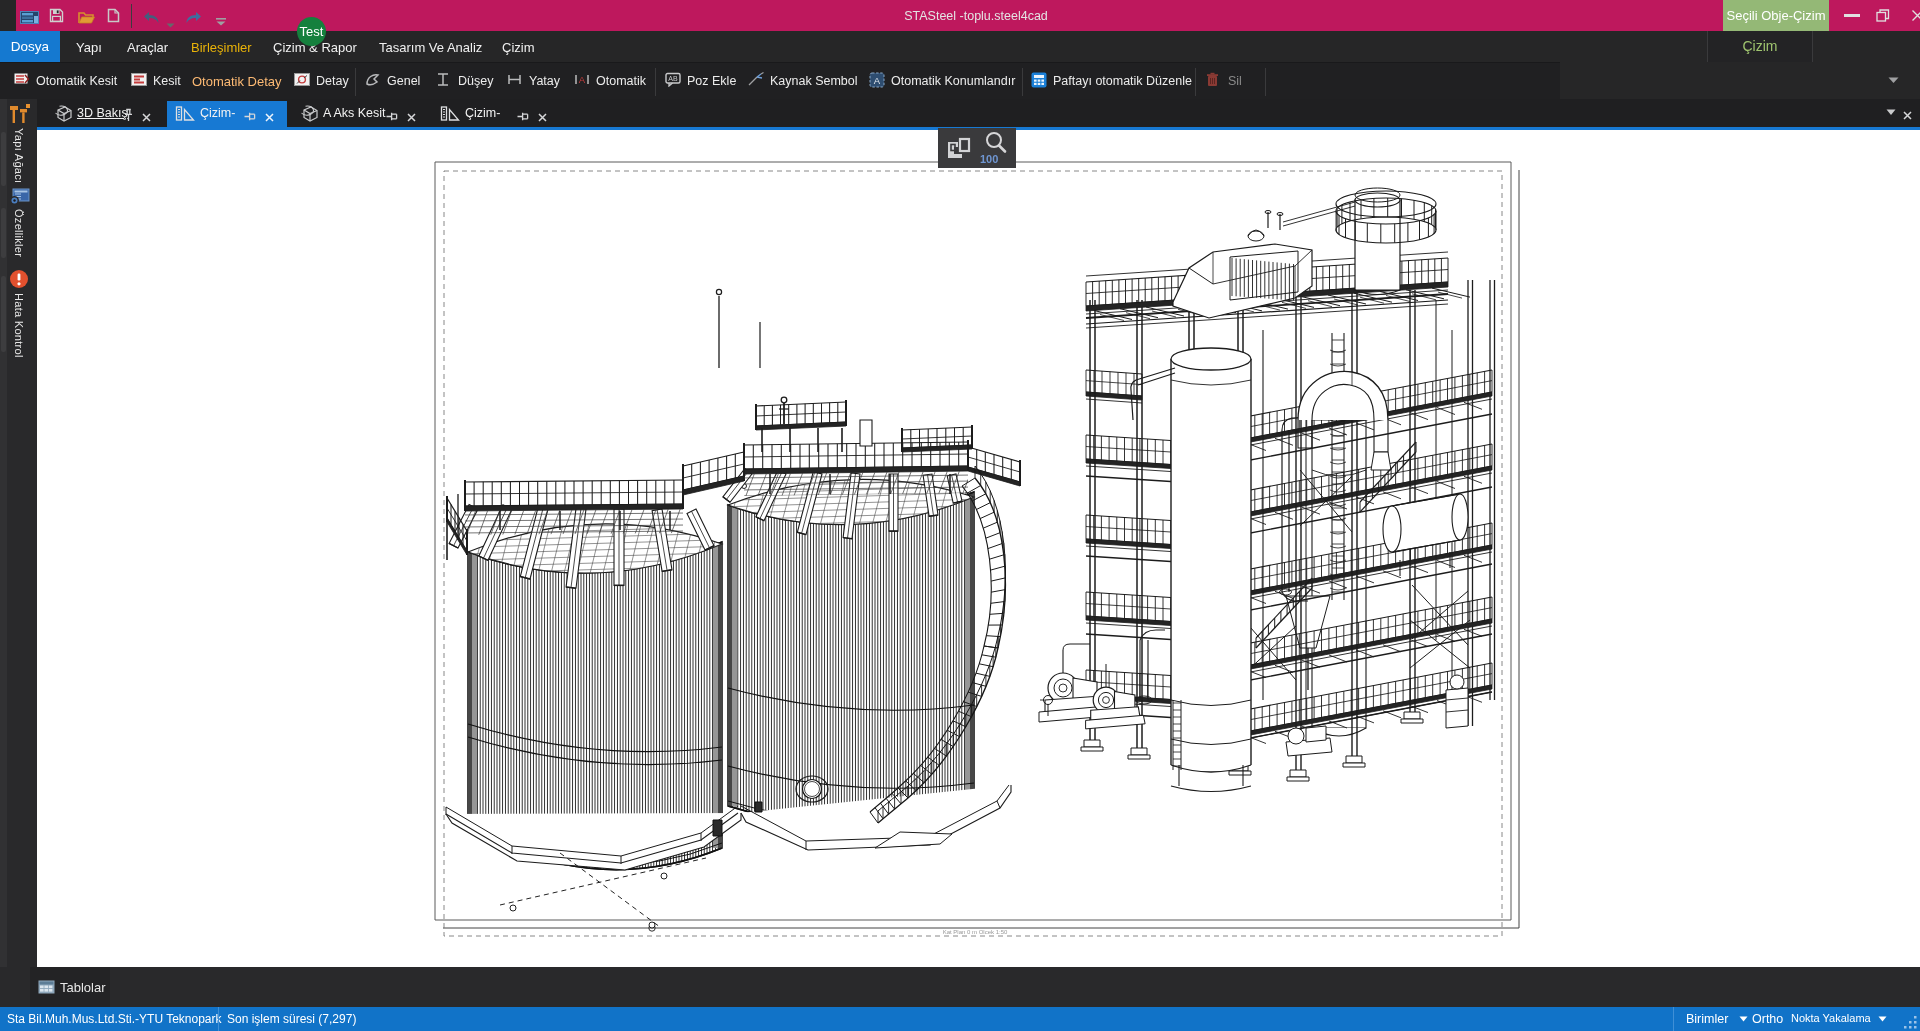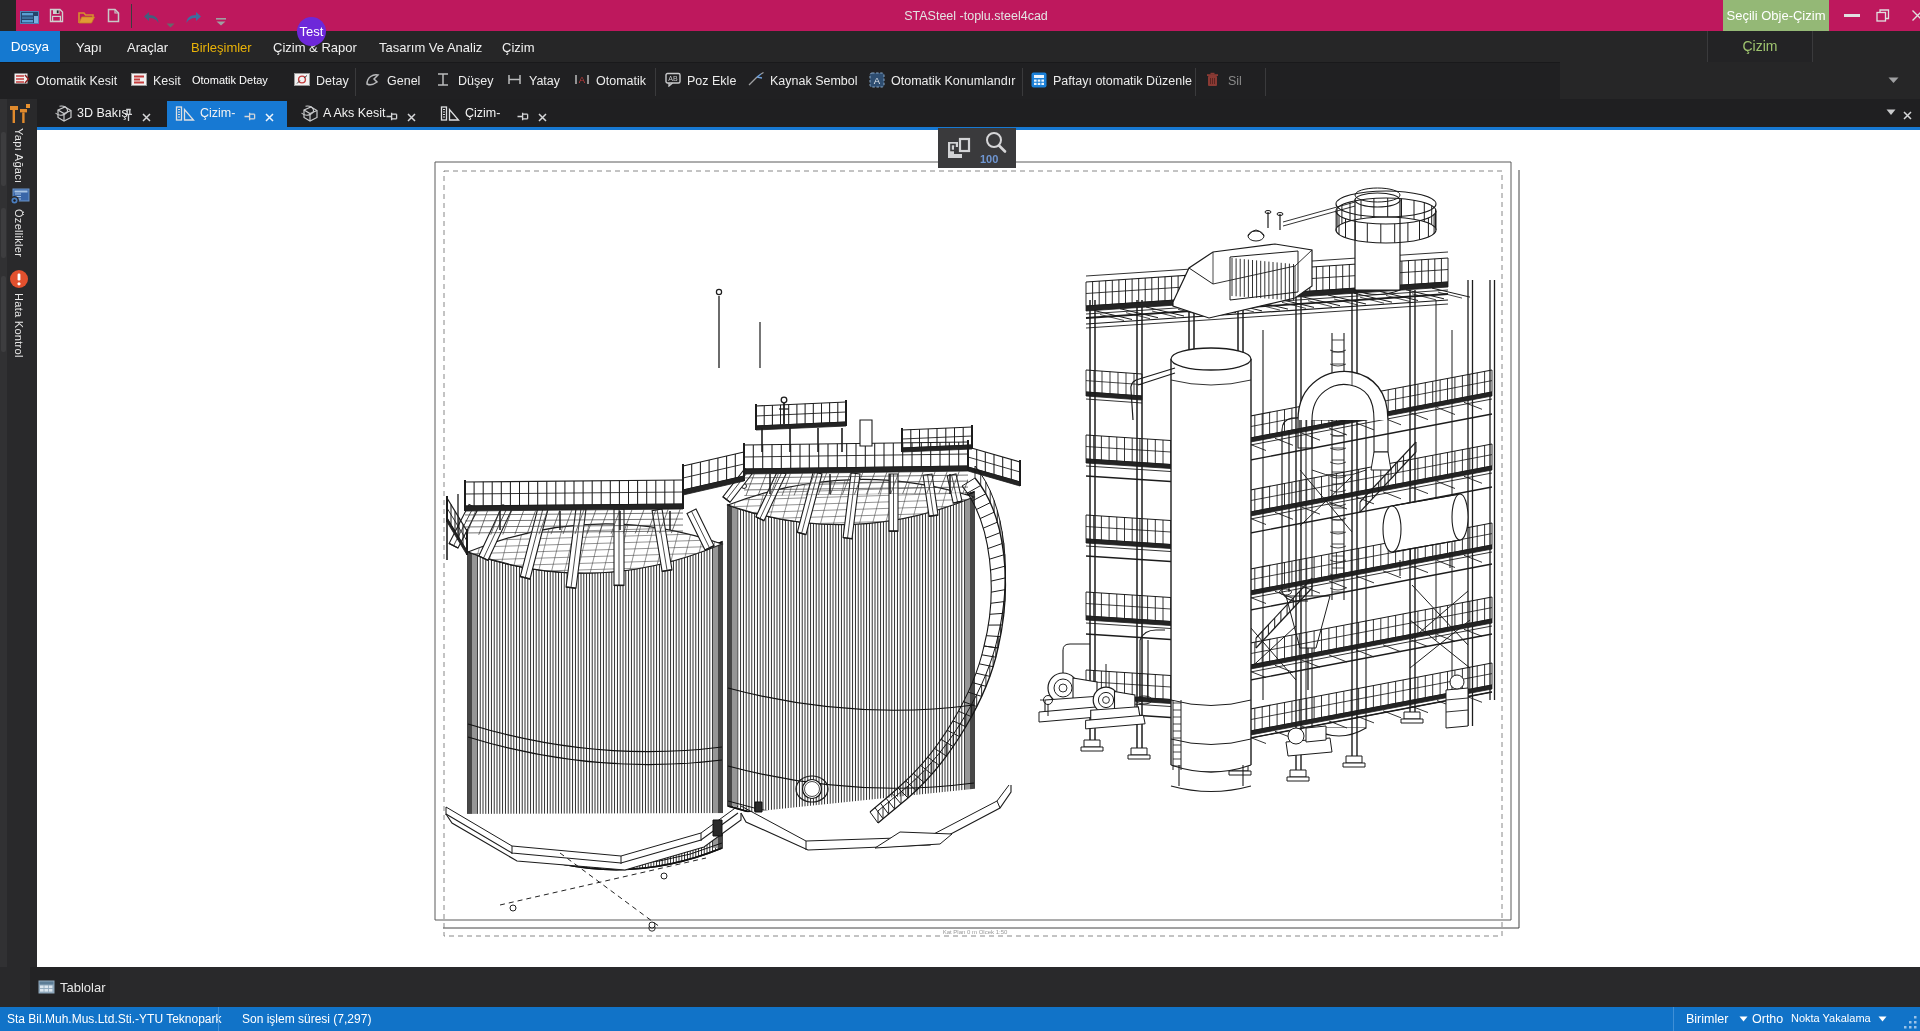--- a/index.html
+++ b/index.html
@@ -57,35 +57,35 @@
 <div class="abs" style="left:0;top:31px;width:1920px;height:31px;background:#262627;">
   <div class="abs" style="left:0;top:0;width:60px;height:31px;background:#1579d0;text-align:center;line-height:31px;font-size:13.5px;color:#fff;">Dosya</div>
   <span style="position:absolute;left:76px;top:9px;font-size:13px;color:#f0f0f0;">Yapı</span>
     <span style="position:absolute;left:127px;top:9px;font-size:13px;color:#f0f0f0;">Araçlar</span>
     <span style="position:absolute;left:191px;top:9px;font-size:13px;color:#eab308;">Birleşimler</span>
     <span style="position:absolute;left:273px;top:9px;font-size:13px;color:#f0f0f0;">Çizim &amp; Rapor</span>
     <span style="position:absolute;left:379px;top:9px;font-size:13px;color:#f0f0f0;">Tasarım Ve Analiz</span>
     <span style="position:absolute;left:502px;top:9px;font-size:13px;color:#f0f0f0;">Çizim</span>
   <div class="abs" style="left:1707px;top:0;width:106px;height:31px;background:#232325;border-left:1px solid #3a3a3c;border-right:1px solid #3a3a3c;text-align:center;line-height:31px;font-size:14px;color:#9fc46f;">Çizim</div>
 </div>
-<div class="abs" style="left:297px;top:17px;width:29px;height:29px;border-radius:50%;background:#6d28d9;text-align:center;line-height:29px;font-size:13px;color:#fff;z-index:5;">Test</div>
+<div class="abs" style="left:297px;top:17px;width:29px;height:29px;border-radius:50%;background:#15803d;text-align:center;line-height:29px;font-size:13px;color:#fff;z-index:5;">Test</div>
 
 <div class="abs" style="left:0;top:62px;width:1560px;height:37px;background:#202022;border-top:1px solid #19191b;">
   <span style="position:absolute;left:14px;top:9px;"><svg width="16" height="14" viewBox="0 0 16 14" style="">
         <rect x="0.5" y="1.5" width="13" height="10" fill="#f0f0f0"></rect>
         <path d="M2 4 h8 M2 7 h8 M2 10 h8" stroke="#c43c3c" stroke-width="1.6"></path>
         <path d="M11 3 L14.5 7 L11 11" fill="none" stroke="#8c1d1d" stroke-width="1.4"></path>
       </svg></span>
     <span style="position:absolute;left:36px;top:11px;font-size:12.5px;color:#ececec;">Otomatik Kesit</span>
     <span style="position:absolute;left:131px;top:9px;"><svg width="16" height="13" viewBox="0 0 16 13" style="">
         <rect x="0.5" y="0.5" width="15" height="12" fill="#f2f2f2" stroke="#9a9a9a"></rect>
         <path d="M3 3.5 h10 M3 6.5 h6 M3 9.5 h10" stroke="#c43c3c" stroke-width="1.8"></path>
       </svg></span>
     <span style="position:absolute;left:153px;top:11px;font-size:12.5px;color:#ececec;">Kesit</span>
-    <span style="position:absolute;left:192px;top:11px;font-size:11px;color:#ffffff;">Otomatik Detay</span>
+    <span style="position:absolute;left:192px;top:11px;font-size:13px;color:#fdba74;">Otomatik Detay</span>
     <span style="position:absolute;left:294px;top:9px;"><svg width="16" height="13" viewBox="0 0 16 13" style="">
         <rect x="0.5" y="0.5" width="15" height="12" fill="#f2f2f2" stroke="#9a9a9a"></rect>
         <circle cx="8" cy="6.5" r="3.4" fill="none" stroke="#c43c3c" stroke-width="1.4"></circle>
         <path d="M3 10.5 L6 7.5 M10 5 l3-2.5" stroke="#444" stroke-width="1"></path>
       </svg></span>
     <span style="position:absolute;left:316px;top:11px;font-size:12.5px;color:#ececec;">Detay</span>
     <span style="position:absolute;left:365px;top:9px;"><svg width="16" height="15" viewBox="0 0 16 15" style="">
         <path d="M2 12 C2 5 8 2 13 3 L9 7 L12 10 C8 13 4 13 2 12 Z" fill="none" stroke="#b9babc" stroke-width="1.5"></path>
       </svg></span>
     <span style="position:absolute;left:387px;top:11px;font-size:12.5px;color:#ececec;">Genel</span>
@@ -149,21 +149,21 @@
     </svg>
 </div>
 
 <div class="abs" style="left:0;top:99px;width:1920px;height:31px;background:#1f1f21;">
   <div style="position:absolute;left:44px;top:2px;width:120px;height:26px;background:transparent;">
       <span style="position:absolute;left:8px;top:4px;"><svg width="22" height="19" viewBox="0 0 22 19" style="">
           <path d="M6 5 L13 2 L19 5.5 L19 12.5 L12 16 L6 12.5 Z" fill="none" stroke="#c9cacc" stroke-width="1.2"></path>
           <path d="M6 5 L12 8.5 L19 5.5 M12 8.5 L12 16" fill="none" stroke="#c9cacc" stroke-width="1.2"></path>
           <path d="M3.5 8 a6.5 4.5 0 1 0 4-6.8" fill="none" stroke="#c9cacc" stroke-width="1.1"></path>
         </svg></span>
-      <span style="position:absolute;left:33px;top:5px;font-size:12.5px;color:#f2f2f2;">3D Bakış</span>
+      <span style="position:absolute;left:33px;top:5px;font-size:12.5px;color:#f2f2f2;text-decoration:underline;">3D Bakış</span>
       <span style="position:absolute;right:30px;top:7px;"><svg width="11" height="14" viewBox="0 0 11 14" style="">
           <path d="M3.2 1.5 h4.6 M4.2 1.5 v4.6 M6.8 1.5 v4.6 M2 6.4 h7 M5.5 6.4 v6.5" stroke="#d6d7d9" stroke-width="1.3" fill="none"></path>
         </svg></span>
       <span style="position:absolute;right:12px;top:8px;"><svg width="11" height="11" viewBox="0 0 11 11" style="">
           <path d="M2 2 L9 9 M9 2 L2 9" stroke="#d6d7d9" stroke-width="1.5"></path>
         </svg></span>
     </div>
     <div style="position:absolute;left:167px;top:2px;width:120px;height:26px;background:#1779d3;">
       <span style="position:absolute;left:8px;top:4px;"><svg width="20" height="17" viewBox="0 0 20 17" style="">
           <rect x="1.5" y="2" width="5" height="13" fill="none" stroke="#dfe0e2" stroke-width="1.3"></rect>
@@ -1489,21 +1489,21 @@
           <rect x="6.4" y="9" width="3.6" height="2.6"></rect>
           <rect x="10.8" y="9" width="3.6" height="2.6"></rect>
         </g>
       </svg></span>
   <span class="abs" style="left:60px;top:13px;font-size:13px;color:#e8e8e8;">Tablolar</span>
 </div>
 
 <div class="abs" style="left:0;top:1007px;width:1920px;height:24px;background:#1173c8;color:#fff;font-size:12px;">
   <span class="abs" style="left:7px;top:5px;">Sta Bil.Muh.Mus.Ltd.Sti.-YTU Teknopark</span>
   <div class="abs" style="left:218px;top:0;width:1px;height:24px;background:#3f8fd6;"></div>
-  <span class="abs" style="left:242px;top:5px;">Son işlem süresi (7,297)</span>
+  <span class="abs" style="left:227px;top:5px;">Son işlem süresi (7,297)</span>
   <div class="abs" style="left:1673px;top:0;width:1px;height:24px;background:#3f8fd6;"></div>
   <span class="abs" style="left:1686px;top:5px;font-size:12.5px;">Birimler</span>
   <svg class="abs" style="left:1739px;top:9px;" width="9" height="6">
       <path d="M0.5 0.5 H8.5 L4.5 5.5 Z" fill="#fff"></path>
     </svg>
   <span class="abs" style="left:1752px;top:5px;font-size:12.5px;">Ortho</span>
   <span class="abs" style="left:1791px;top:5px;font-size:11px;">Nokta Yakalama</span>
   <svg class="abs" style="left:1878px;top:9px;" width="9" height="6">
       <path d="M0.5 0.5 H8.5 L4.5 5.5 Z" fill="#fff"></path>
     </svg>

